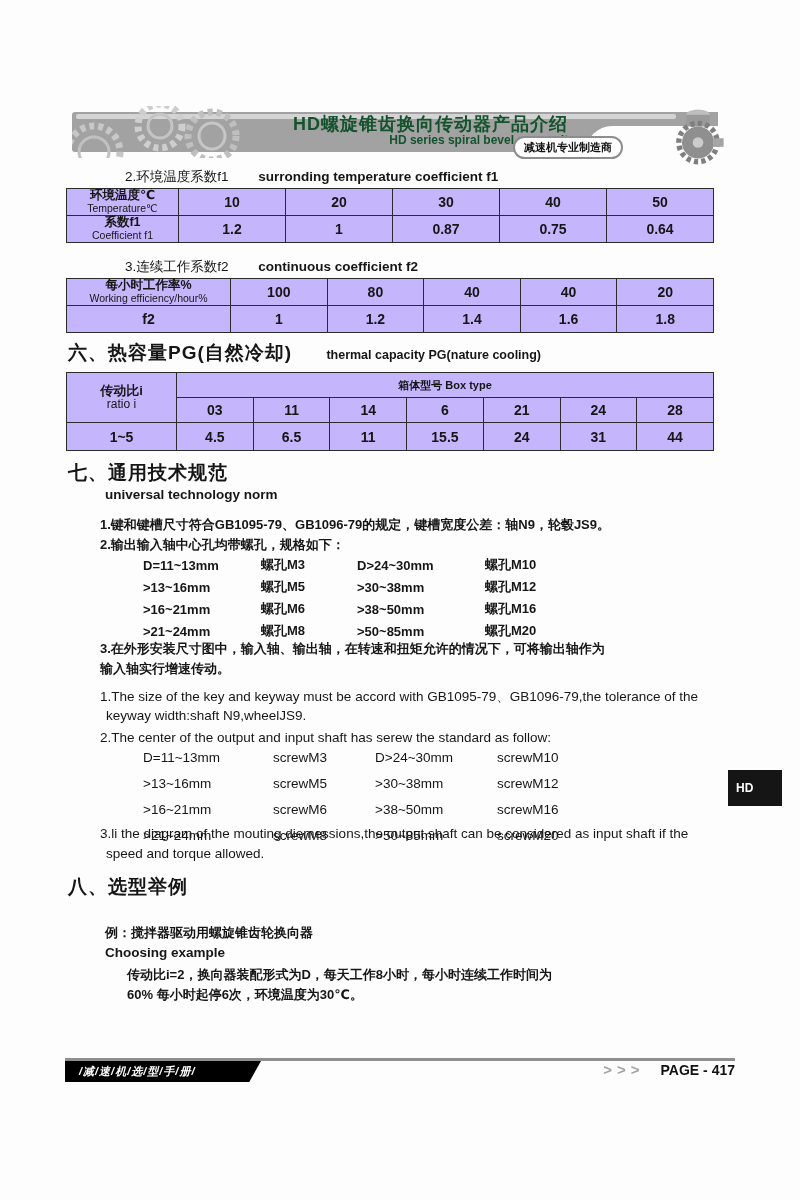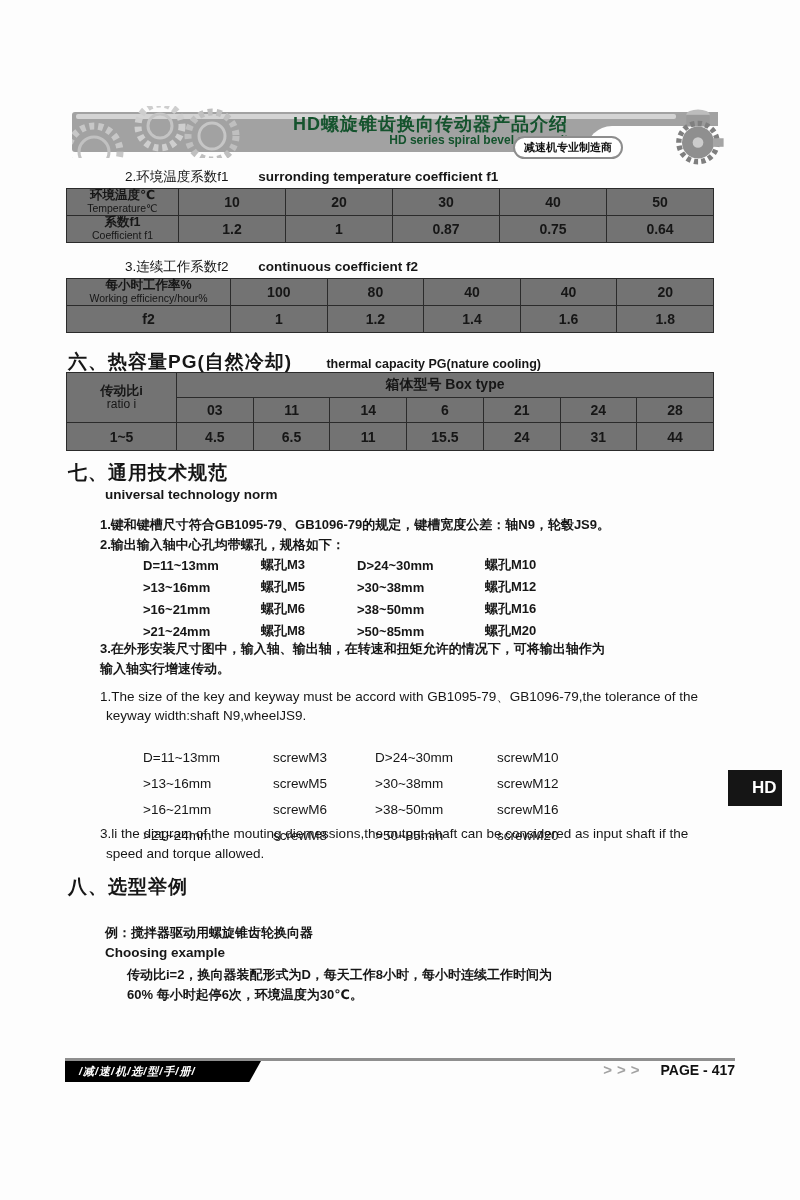--- a/index.html
+++ b/index.html
@@ -19,36 +19,36 @@
          padding:2px 9px;font-size:11px;font-weight:bold;color:#111;white-space:nowrap;}
   .gearbox{position:absolute;right:-12px;top:-10px;width:64px;height:64px;}
   
   .subhead{position:absolute;font-size:13.5px;}
   .subhead .cn{font-weight:normal;}
   .subhead .en{margin-left:26px;font-weight:600;}
   .bighead{position:absolute;font-size:19px;font-weight:bold;letter-spacing:1px;}
   .bighead .en-inline{font-size:12.5px;font-weight:600;letter-spacing:0;margin-left:28px;}
   .bighead-sub{position:absolute;font-size:13.5px;font-weight:600;}
   
-  table{border-collapse:collapse;table-layout:fixed;position:absolute;background:#737373;}
+  table{border-collapse:collapse;table-layout:fixed;position:absolute;background:#c4b5fd;}
   td{border:1.6px solid #2b2b2b;text-align:center;vertical-align:middle;padding:0;}
   td.val{font-size:14px;font-weight:bold;}
   .lbl-cn{font-size:12.5px;font-weight:bold;line-height:1.1;}
   .lbl-en{font-size:10.5px;line-height:1.1;}
-  .boxtype{font-size:14px;font-weight:bold;}
+  .boxtype{font-size:11px;font-weight:bold;}
   
   .cn-text{position:absolute;font-size:13px;font-weight:600;white-space:nowrap;}
   .en-text{position:absolute;font-size:13.5px;white-space:nowrap;}
   .spec-grid{position:absolute;}
   .spec-row{display:grid;align-items:center;}
   #cn-specs .spec-row{grid-template-columns:118px 96px 128px 100px;height:22px;font-size:13px;font-weight:bold;}
   #en-specs .spec-row{grid-template-columns:130px 102px 122px 110px;height:26px;font-size:13.5px;}
   
   .hd-tab{position:absolute;left:728px;top:770px;width:54px;height:36px;background:#151515;color:#fff;
-          font-size:17px;font-weight:bold;display:flex;align-items:center;padding-left:24px;box-sizing:border-box;}
+          font-size:12px;font-weight:bold;display:flex;align-items:center;padding-left:8px;box-sizing:border-box;}
   .footer-line{position:absolute;left:65px;top:1058px;width:670px;height:3px;background:#8f8f8f;}
   .footer-tab{position:absolute;left:65px;top:1061px;width:196px;height:21px;background:#000000;
               clip-path:polygon(0 0,100% 0,94% 100%,0 100%);color:#fff;font-size:11px;font-weight:bold;
               font-style:italic;display:flex;align-items:center;padding-left:14px;box-sizing:border-box;letter-spacing:1px;}
   .footer-right{position:absolute;top:1061px;left:555px;width:180px;display:flex;align-items:center;justify-content:flex-end;gap:16px;}
   .arrows{color:#a2a2a2;font-size:15px;font-weight:bold;letter-spacing:5px;}
   .pageno{color:#111;font-size:14px;font-weight:bold;}
 </style>
 </head>
 <body>
@@ -153,21 +153,21 @@
       <td class="val">f2</td>
       <td class="val">1</td>
       <td class="val">1.2</td>
       <td class="val">1.4</td>
       <td class="val">1.6</td>
       <td class="val">1.8</td>
     </tr>
   </tbody>
     </table>
 
-  <div class="bighead" style="left:68px;top:340px;margin-top:9px;">
+  <div class="bighead" style="left:68px;top:340px;">
     <span>六、热容量PG(自然冷却)</span>
     <span class="en-inline">thermal capacity PG(nature cooling)</span>
   </div>
   <table style="left:66px;top:372px;width:648px;">
     <colgroup>
         <col style="width:110px">
         <col>
         <col>
         <col>
         <col>
@@ -236,20 +236,21 @@
         <span>&gt;50~85mm</span>
         <span>螺孔M20</span>
       </div>
     </div>
 
   <div class="cn-text" style="left:100px;top:640px;">3.在外形安装尺寸图中，输入轴、输出轴，在转速和扭矩允许的情况下，可将输出轴作为</div>
   <div class="cn-text" style="left:100px;top:660px;">输入轴实行增速传动。</div>
 
   <div class="en-text" style="left:100px;top:688px;">1.The size of the key and keyway must be accord with GB1095-79、GB1096-79,the tolerance of the</div>
   <div class="en-text" style="left:106px;top:708px;">keyway width:shaft N9,wheelJS9.</div>
+  <div class="en-text" style="left:100px;top:730px;">2.The center of the output and input shaft has serew the standard as follow:</div>
 
   <div id="en-specs" class="spec-grid" style="left:143px;top:744px;">
       <div class="spec-row">
         <span>D=11~13mm</span>
         <span>screwM3</span>
         <span>D&gt;24~30mm</span>
         <span>screwM10</span>
       </div>
       <div class="spec-row">
         <span>&gt;13~16mm</span>

